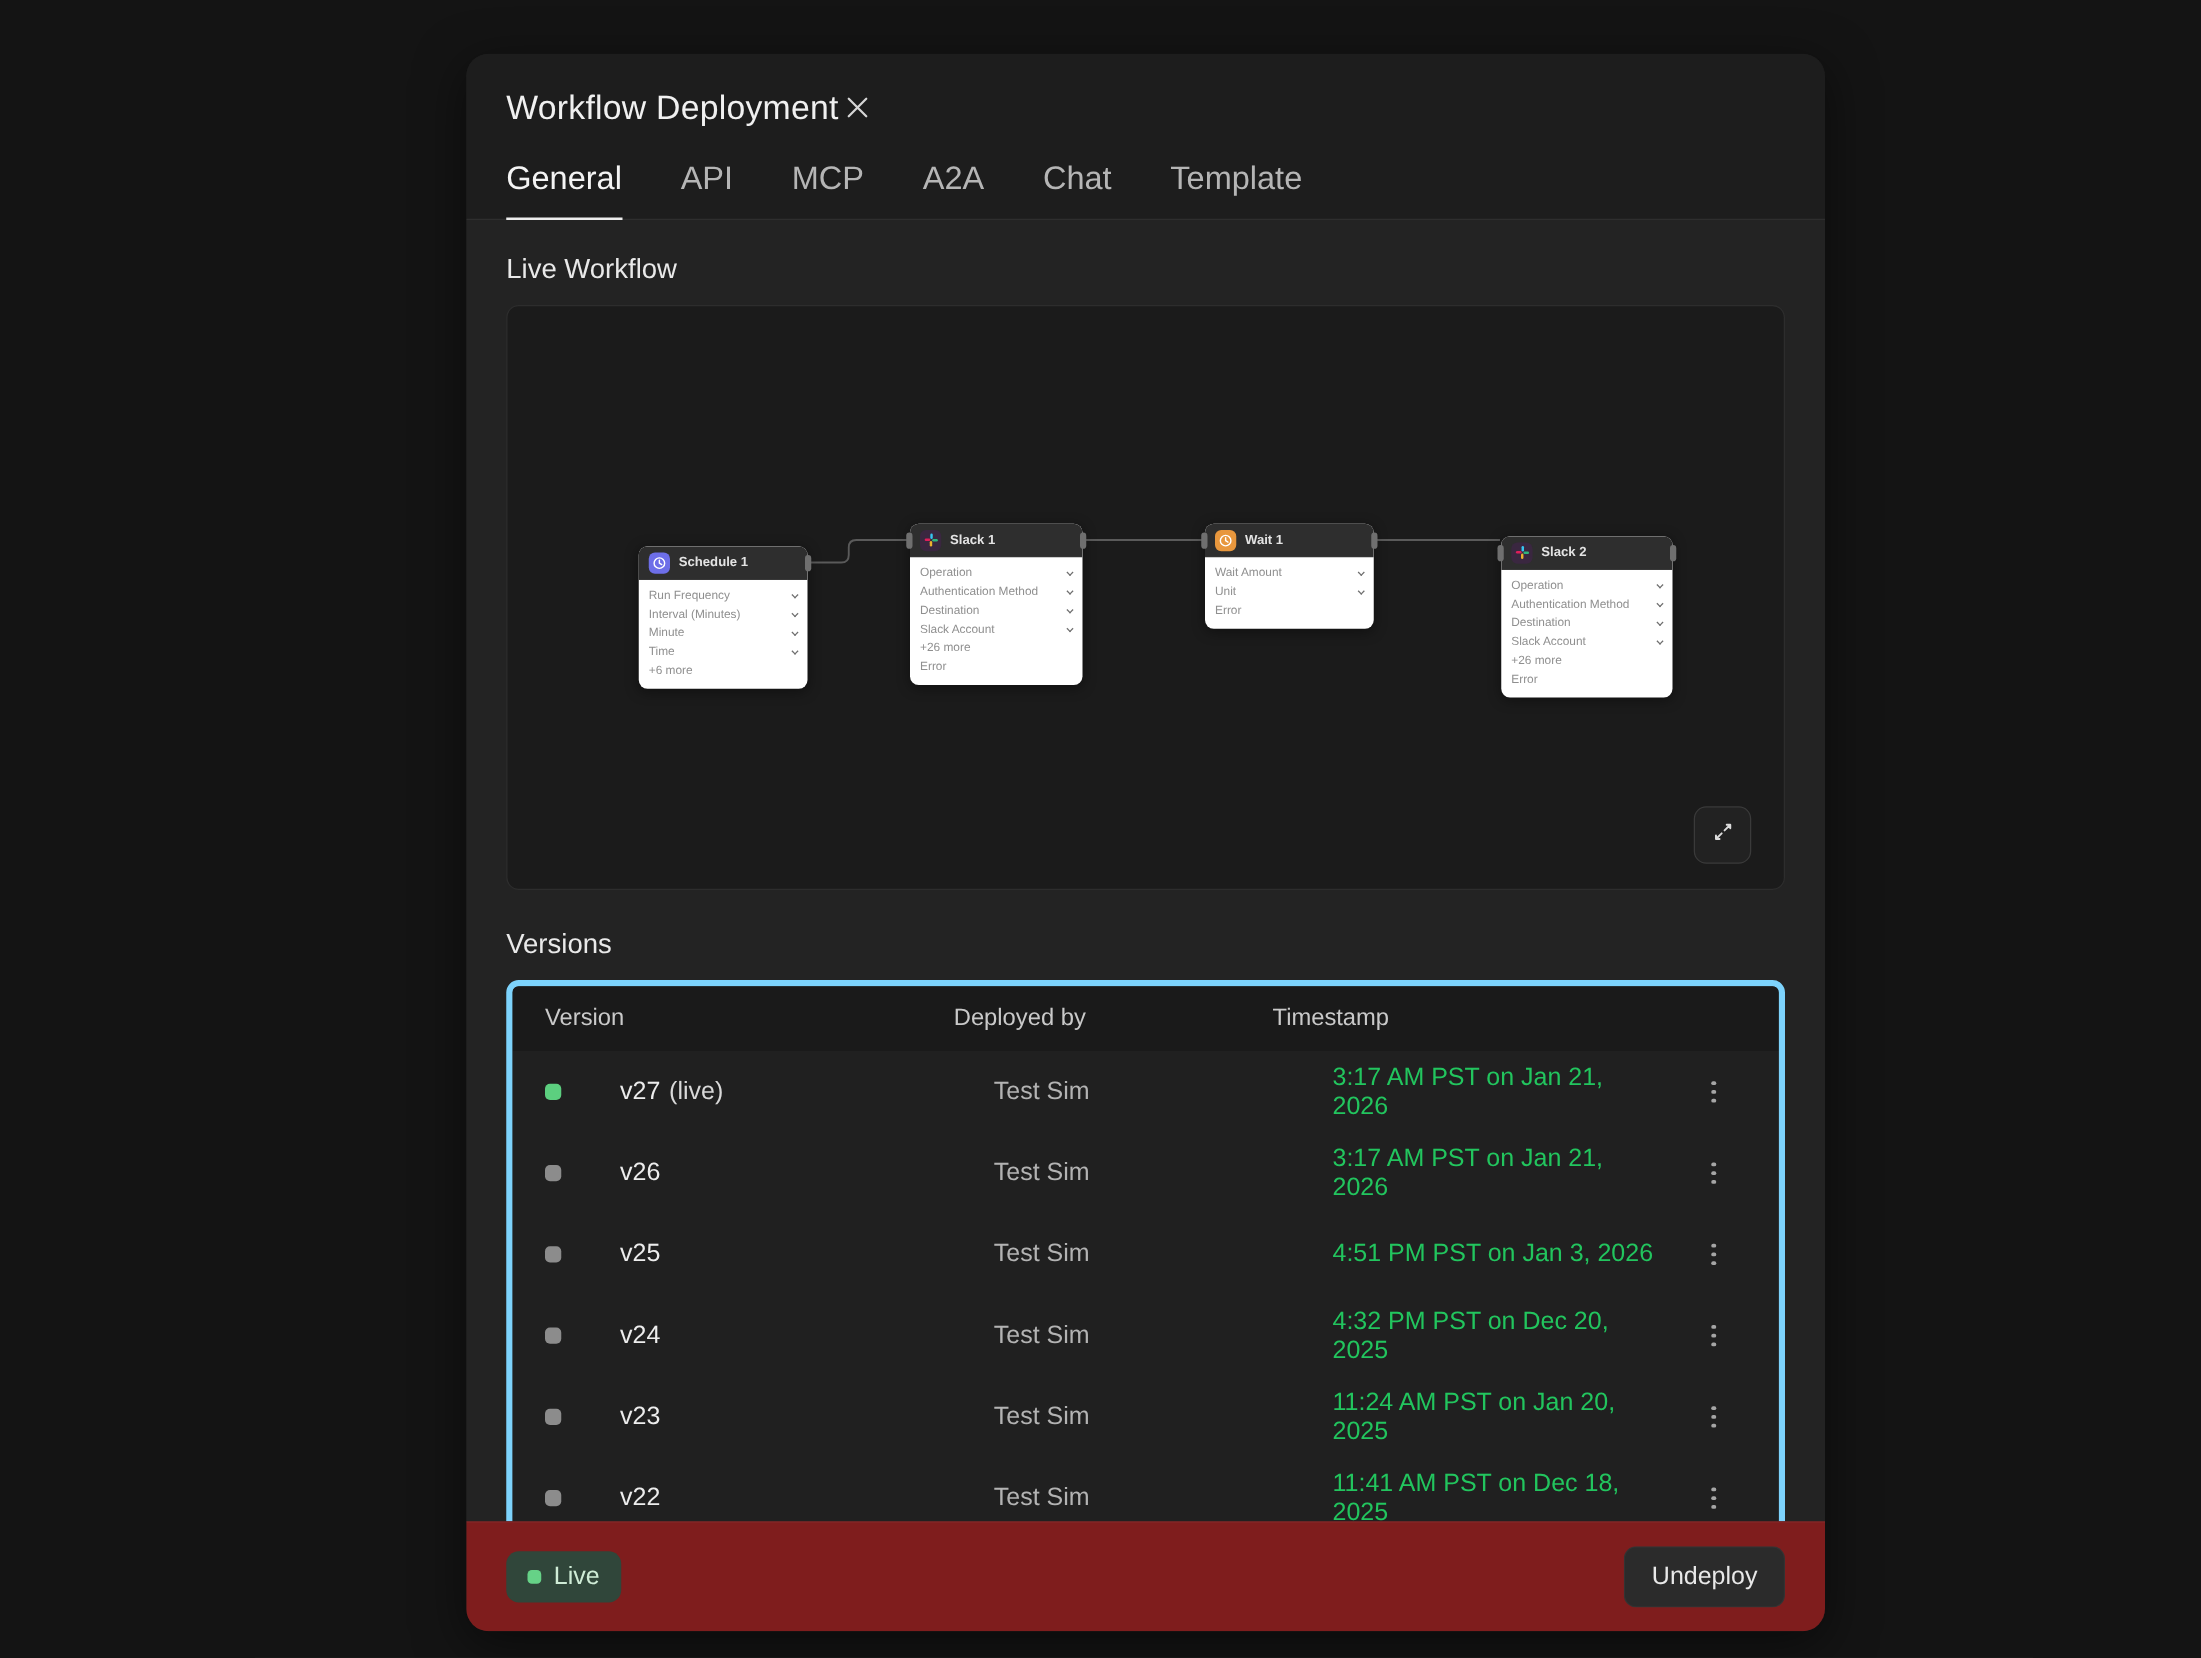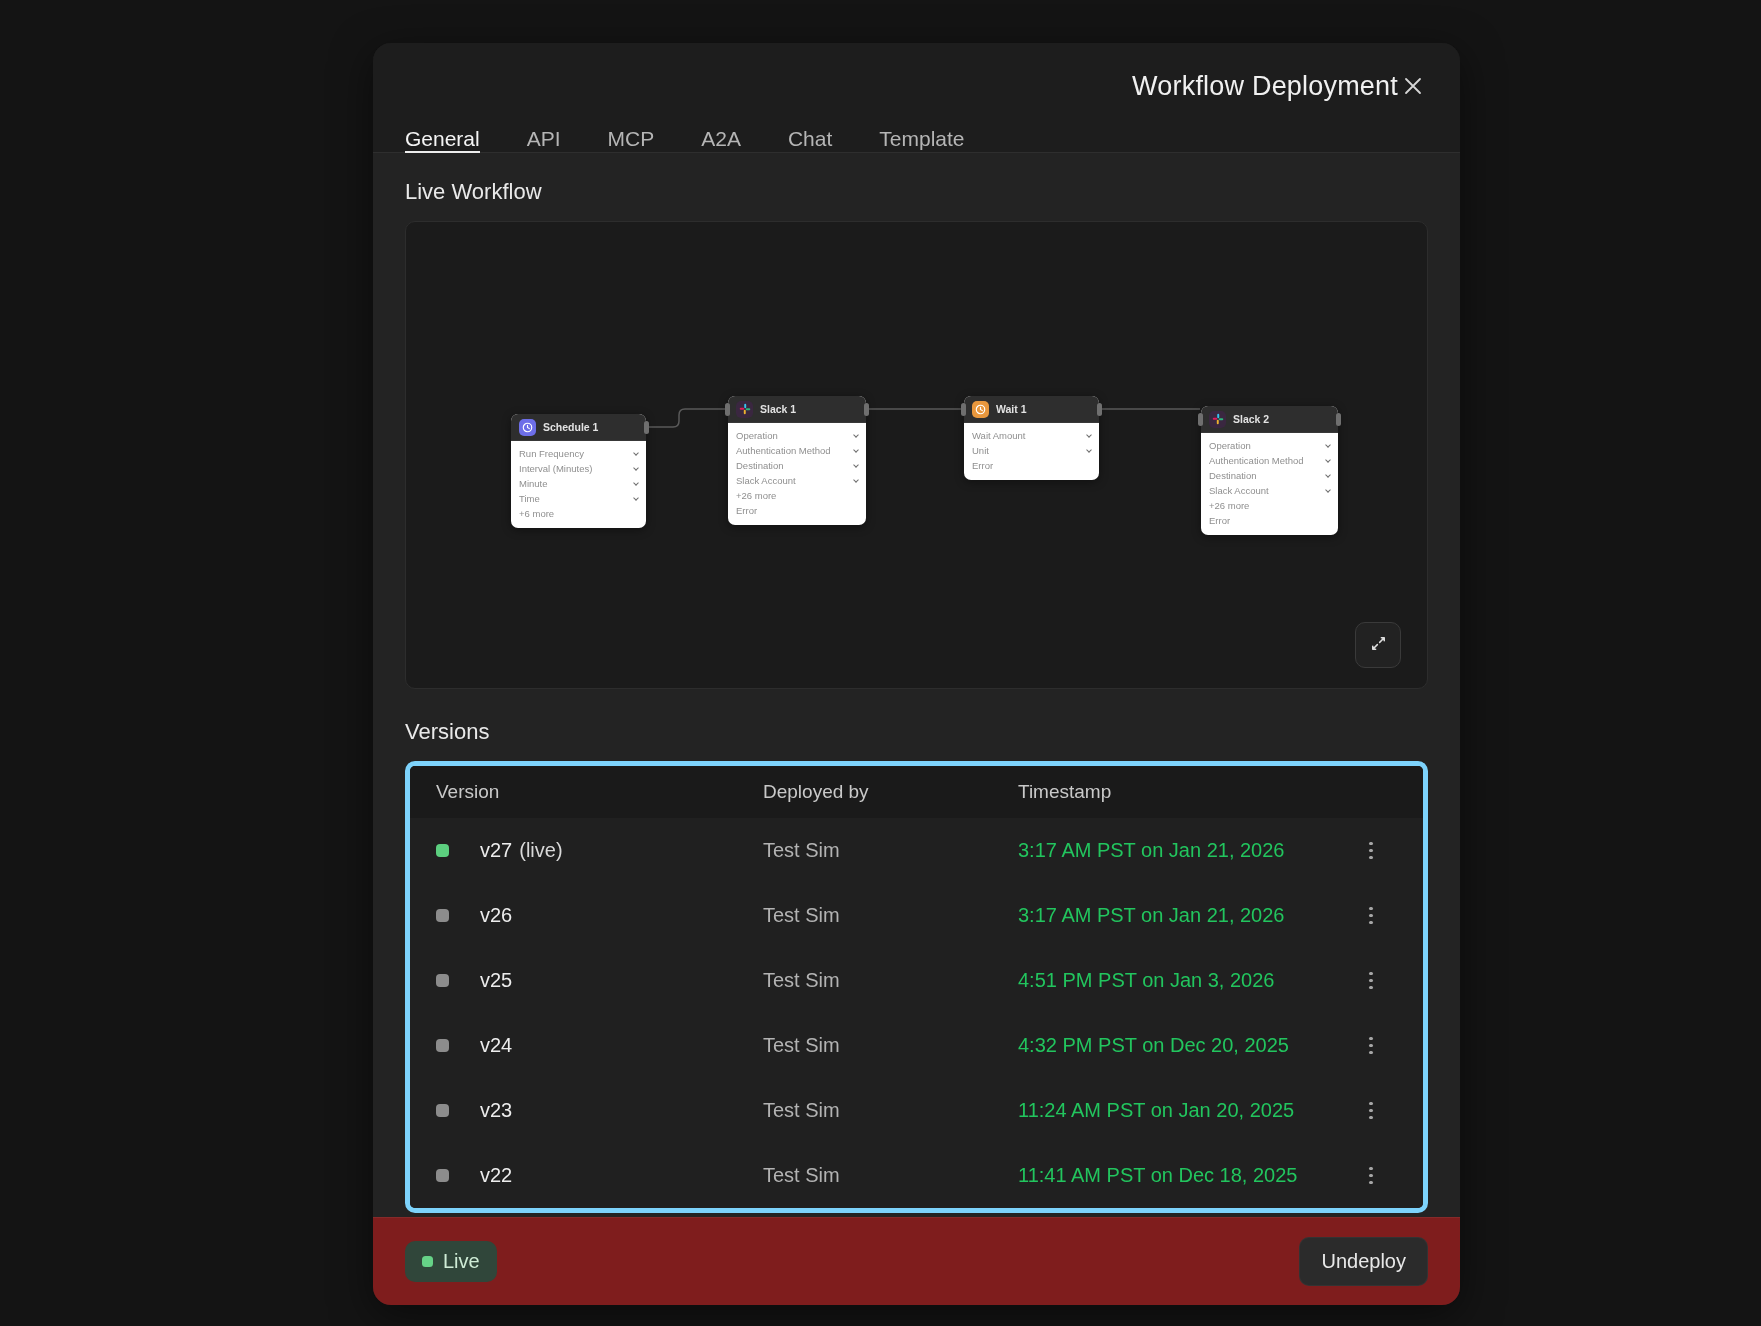--- a/index.html
+++ b/index.html
@@ -12,25 +12,25 @@
     color:#e8e8e8;
   }
   .modal {
     position:absolute; left:373px; top:43px; width:1087px; height:1262px;
     background:#1d1d1d; border-radius:18px; overflow:hidden;
     display:flex; flex-direction:column;
     box-shadow:0 10px 40px rgba(0,0,0,.5);
   }
   
   .modal-header { background:#1d1d1d; padding:28px 32px 0; flex:none; }
-  .title-row { display:flex; justify-content:flex-end; align-items:flex-start; }
+  .title-row { display:flex; justify-content:flex-start; align-items:flex-start; }
   .modal-title { font-size:27px; font-weight:500; color:#f0f0f0; letter-spacing:.2px; }
   .close-btn { width:30px; height:30px; display:flex; align-items:center; justify-content:center; cursor:pointer; margin-top:2px; }
   .tabs { display:flex; gap:47px; margin:24px -32px 0; padding:0 32px; border-bottom:1px solid rgba(255,255,255,.08); }
-  .tab { font-size:21px; color:#b5b5b5; margin-bottom:0; cursor:pointer; }
+  .tab { font-size:26px; color:#b5b5b5; padding-bottom:16px; margin-bottom:0; cursor:pointer; }
   .tab.active { color:#f4f4f4; border-bottom:2px solid #ededed; margin-bottom:-1px; }
   
   .modal-content { background:#232323; flex:1 1 auto; padding:26px 32px 0; overflow:hidden; }
   .section-heading { font-size:22px; font-weight:500; color:#e9e9e9; margin-bottom:16px; }
   
   .preview-panel {
     position:relative; height:468px; background:#1b1b1b;
     border:1px solid #2d2d2d; border-radius:10px; margin-bottom:30px; overflow:hidden;
   }
   .edges { position:absolute; inset:0; width:100%; height:100%; }
@@ -61,21 +61,21 @@
   }
   
   .versions-table { border:5px solid #7dd3fc; border-radius:10px; overflow:hidden; }
   .vt-header, .vt-row {
     display:grid; grid-template-columns:44px 283px 255px 1fr 56px;
     align-items:center; padding:0 24px 0 26px;
   }
   .vt-header { height:52px; background:#1a1a1a; font-size:19px; color:#c9c9c9; }
   .vt-header .col-version { grid-column:1 / 3; }
   .vt-body { background:#202020; }
-  .vt-row { height:65px; font-size:20px; }
+  .vt-row { height:65px; font-size:20px;gap:16px; }
   .status-dot { width:13px; height:13px; border-radius:4px; background:#8c8c8c; }
   .status-dot.live { background:#5ccf7f; }
   .cell-version { color:#ededed; font-weight:500; }
   .cell-version .suffix { font-weight:400; color:#d9d9d9; margin-left:7px; }
   .cell-deployed { color:#b3b3b3; }
   .cell-timestamp { color:#22c55e; }
   .kebab { display:flex; flex-direction:column; gap:3.5px; align-items:center; justify-self:center; padding:8px; cursor:pointer; }
   .kebab i { width:3.5px; height:3.5px; border-radius:50%; background:#a6a6a6; }
   
   .modal-footer {

